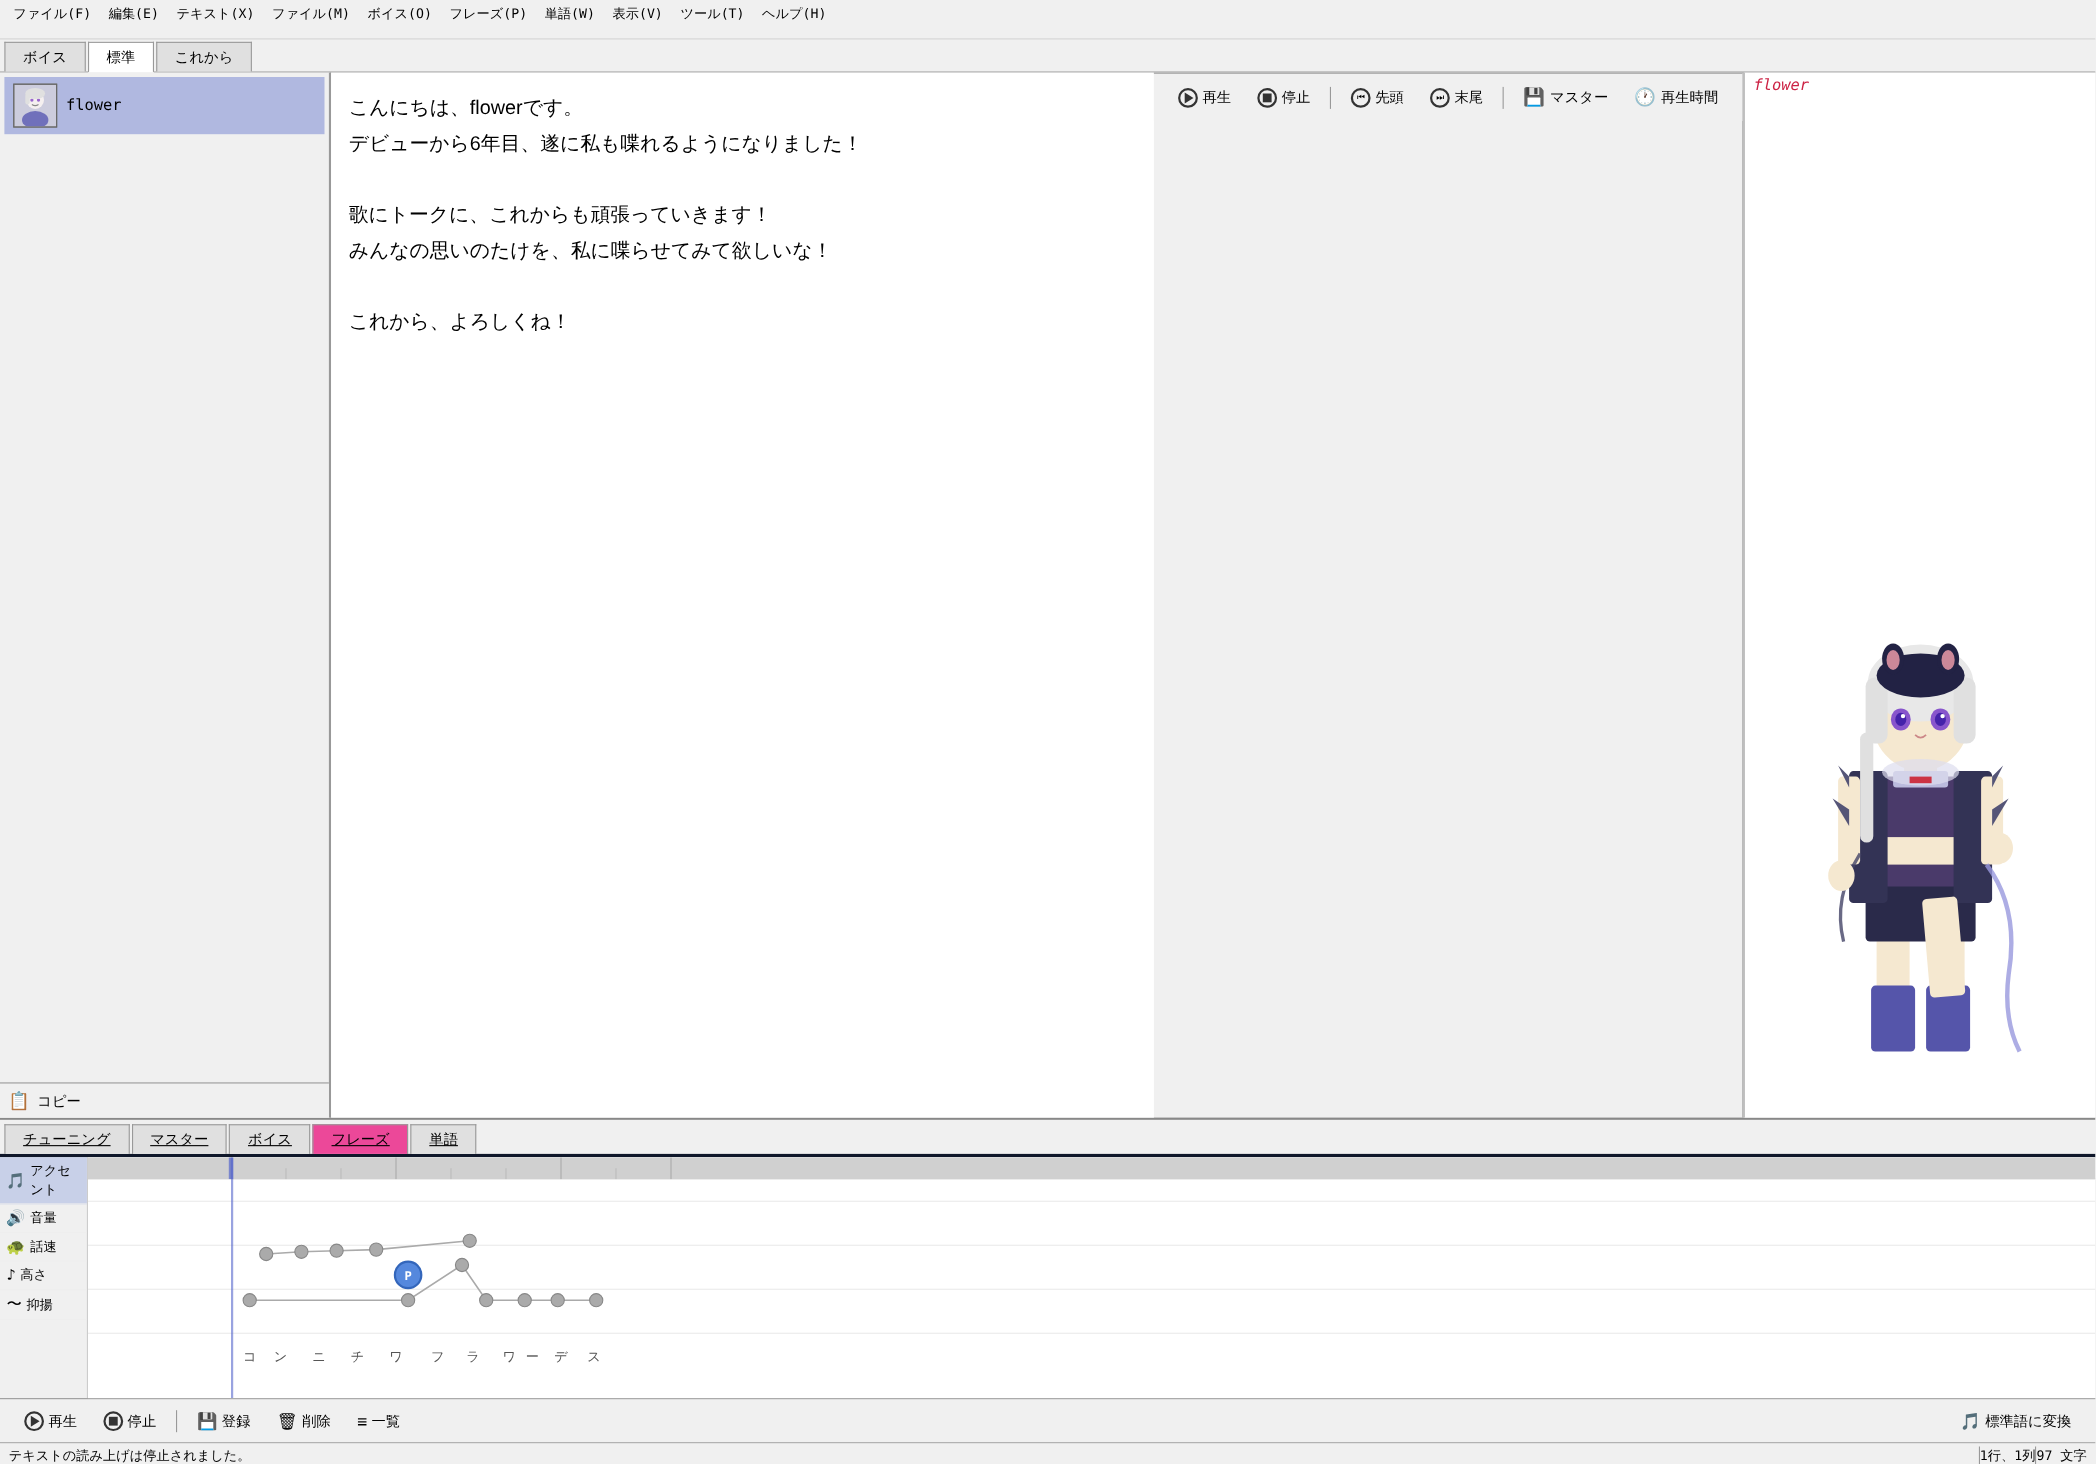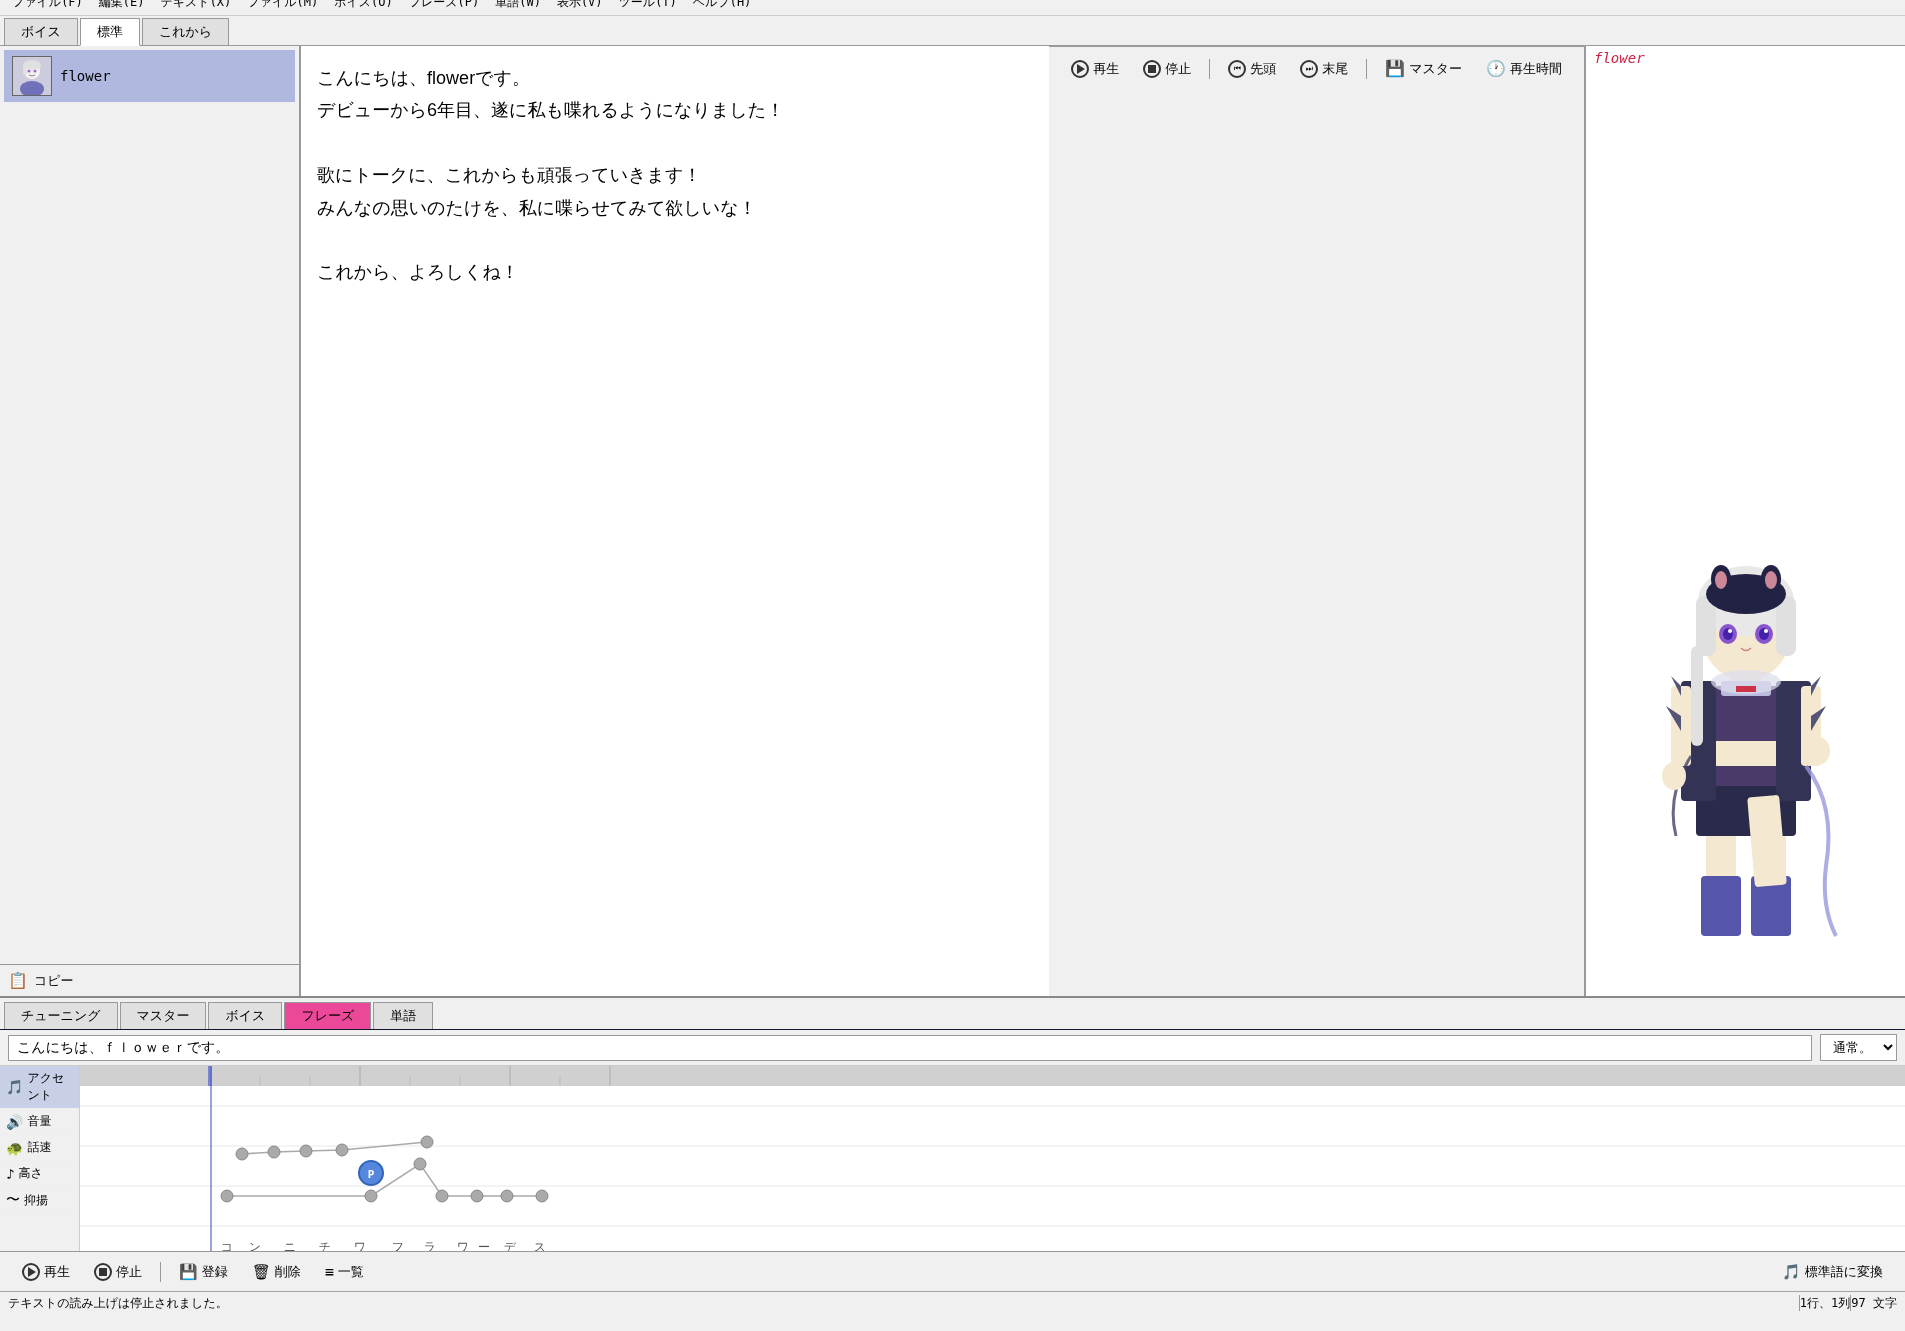--- a/index.html
+++ b/index.html
@@ -1,19 +1,19 @@
 <!DOCTYPE html>
 <html><head>
   <meta charset="utf-8">
   <style>
     * { box-sizing: border-box; margin: 0; padding: 0; }
     body { font-family: 'MS Gothic', 'Meiryo', monospace; font-size: 13px; background: #f0f0f0; width: 1905px; height: 1331px; overflow: hidden; }
     
     
-    .menubar { display: flex; align-items: flex-end; background: #f0f0f0; border-bottom: 1px solid #ccc; padding: 2px 4px; height: 16px; }
+    .menubar { display: flex; align-items: flex-start; background: #f0f0f0; border-bottom: 1px solid #ccc; padding: 2px 4px; height: 36px; }
     .menubar-item { padding: 2px 8px; cursor: pointer; font-size: 12px; }
 
     
     .tab-row-top { display: flex; align-items: flex-end; background: #f0f0f0; border-bottom: 1px solid #999; height: 30px; padding-left: 4px; }
     .tab-btn { padding: 4px 16px; border: 1px solid #999; border-bottom: none; background: #e0e0e0; cursor: pointer; margin-right: 2px; font-size: 13px; }
     .tab-btn.active { background: #fff; border-bottom: 1px solid #fff; margin-bottom: -1px; }
 
     
     .main-layout { display: flex; height: calc(1331px - 56px - 30px - 295px); }
 
@@ -36,21 +36,21 @@
     .stop-square { width: 8px; height: 8px; background: #333; }
     .sep-v { width: 1px; height: 20px; background: #999; margin: 0 4px; }
 
     
     .right-panel { width: 320px; border-left: 1px solid #999; background: #fff; display: flex; flex-direction: column; align-items: center; overflow: hidden; }
     .char-name { font-size: 13px; padding: 4px 8px; align-self: flex-start; color: #ff4444; font-style: italic; }
     .char-image { flex: 1; display: flex; align-items: flex-end; justify-content: center; }
 
     
     .tuning-panel { height: 295px; border-top: 2px solid #888; background: #f0f0f0; display: flex; flex-direction: column; }
-    .tuning-tabs { display: flex; align-items: flex-start; padding: 4px 4px 0; border-bottom: 1px solid #0f172a; }
+    .tuning-tabs { display: flex; align-items: flex-start; padding: 4px 4px 0; border-bottom: 3px solid #0f172a; text-decoration: underline; }
     .tuning-tab { padding: 4px 16px; border: 1px solid #999; border-bottom: none; background: #e0e0e0; cursor: pointer; margin-right: 2px; font-size: 13px; }
     .tuning-tab.active { background: #ec4899; }
     
     .phrase-input-row { display: flex; align-items: center; padding: 4px 8px; gap: 8px; border-bottom: 1px solid #ccc; }
     .phrase-input { flex: 1; font-size: 14px; padding: 4px 8px; border: 1px solid #999; font-family: 'MS Gothic', 'Meiryo', monospace; }
     .style-select { padding: 4px 8px; border: 1px solid #999; background: #fff; font-size: 13px; }
     
     .tuning-content { display: flex; flex: 1; }
     .tuning-sidebar { width: 80px; border-right: 1px solid #ccc; display: flex; flex-direction: column; }
     .tuning-label { display: flex; align-items: center; gap: 4px; padding: 4px 6px; font-size: 12px; border-bottom: 1px solid #eee; cursor: pointer; }
@@ -245,26 +245,20 @@
 <div class="tuning-panel">
 
   <div class="tuning-tabs">
     <div class="tuning-tab">チューニング</div>
     <div class="tuning-tab">マスター</div>
     <div class="tuning-tab">ボイス</div>
     <div class="tuning-tab active">フレーズ</div>
     <div class="tuning-tab">単語</div>
   </div>
 
-  <div class="phrase-input-row">
-    <input class="phrase-input" type="text" value="こんにちは、ｆｌｏｗｅｒです。" style="">
-    <select class="style-select">
-      <option>通常。</option>
-    </select>
-  </div>
 
   <div class="tuning-content">
 
     <div class="tuning-sidebar">
       <div class="tuning-label active">
         <span style="font-size:14px;">🎵</span>
         <span>アクセント</span>
       </div>
       <div class="tuning-label">
         <span style="font-size:14px;">🔊</span>

